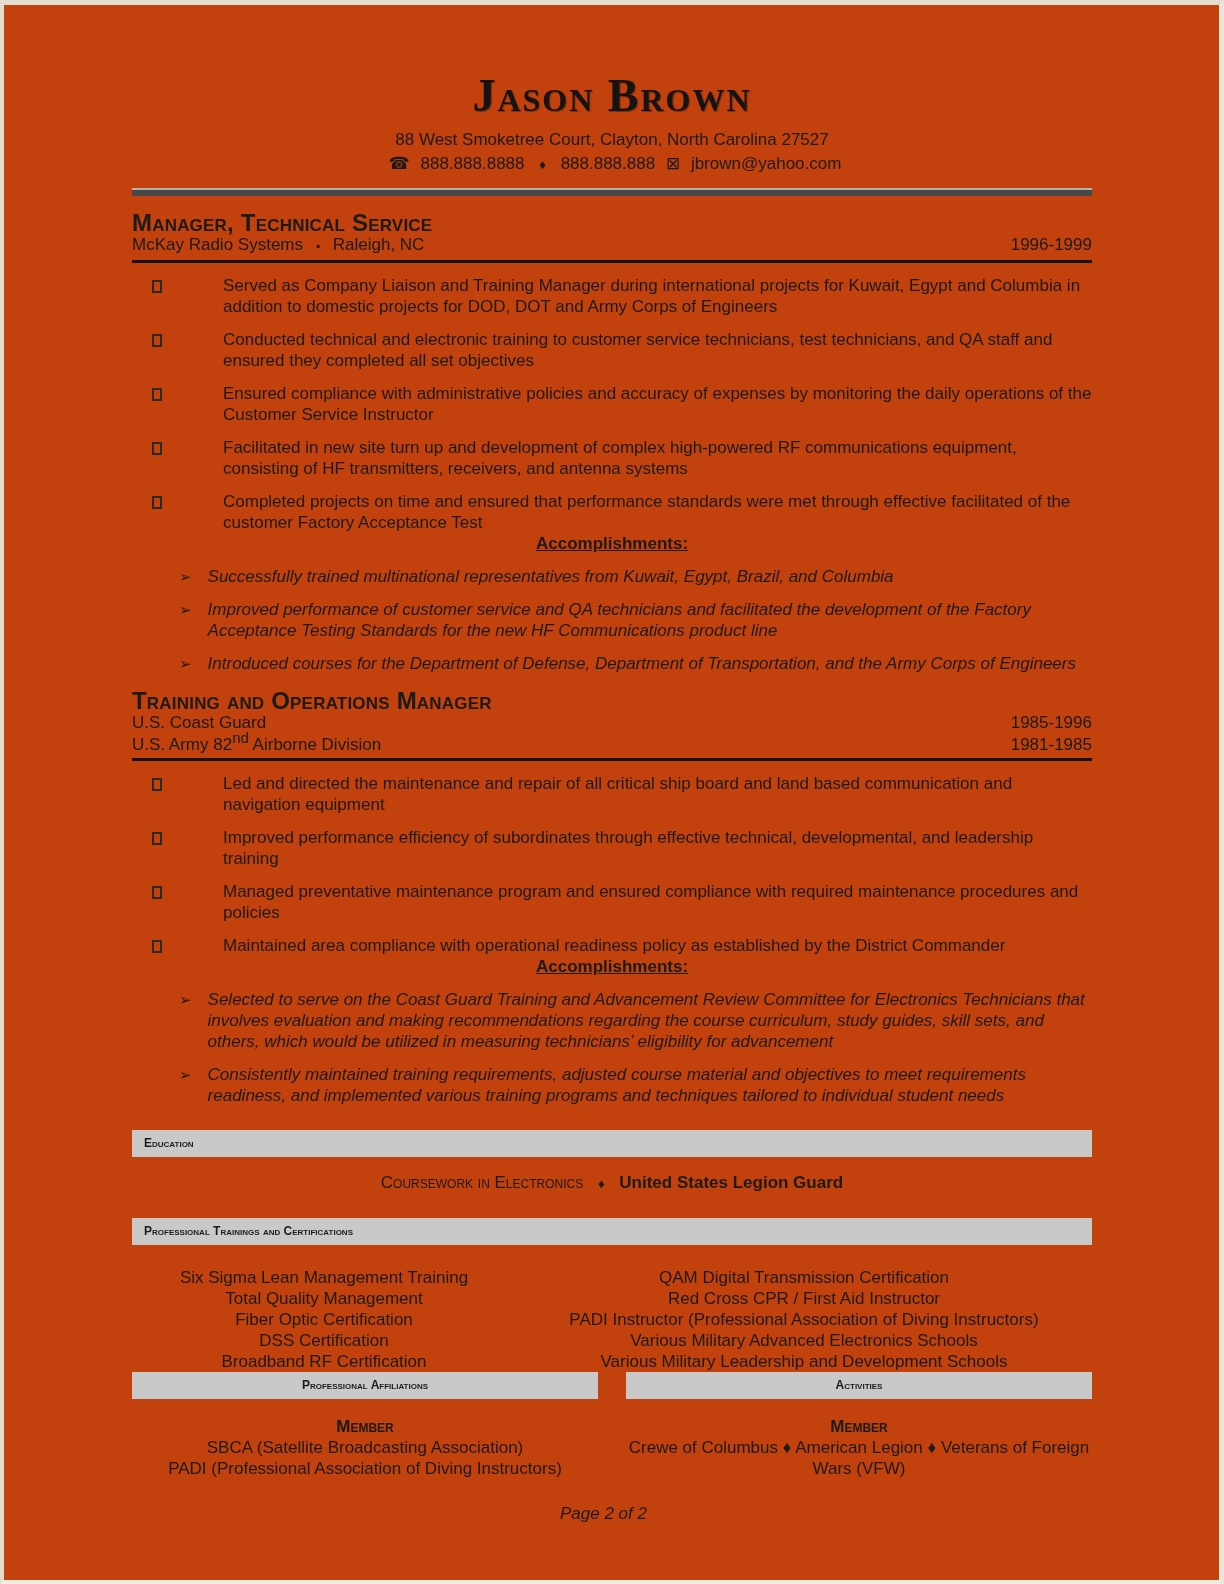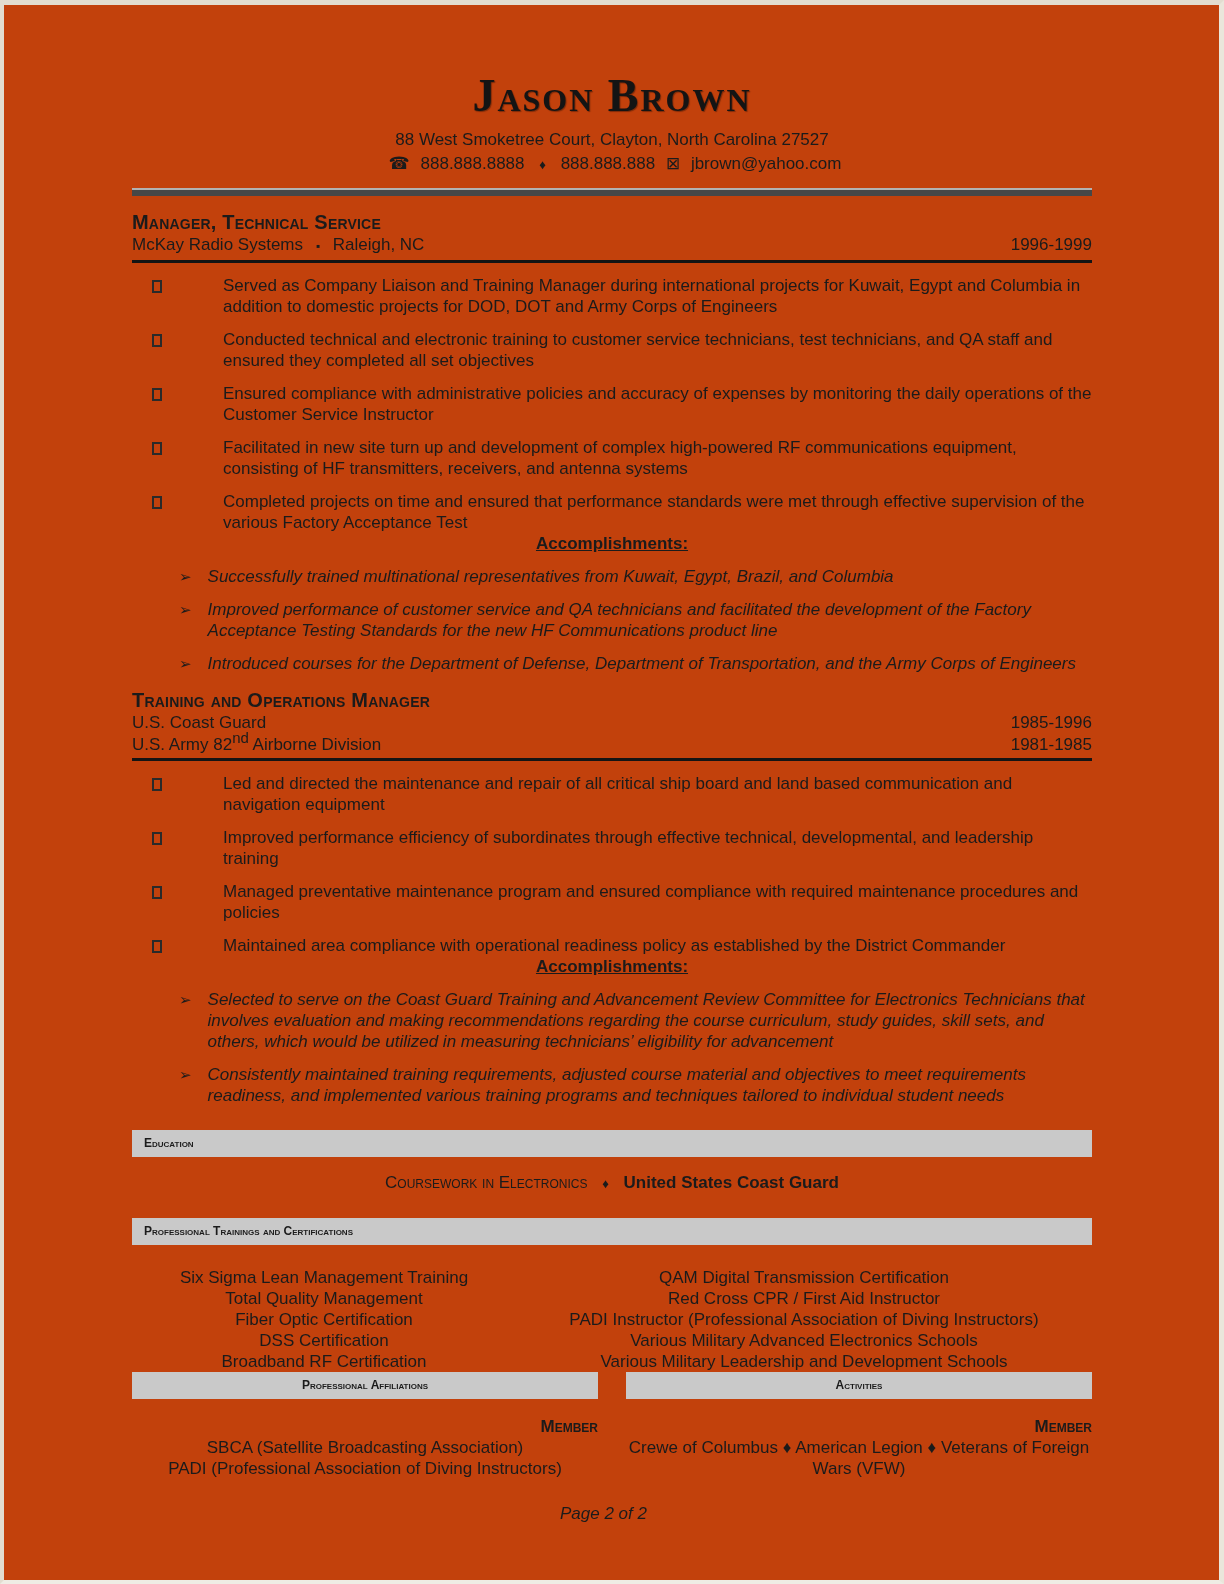--- a/index.html
+++ b/index.html
@@ -33,21 +33,21 @@
   .addr{text-align:center;margin-top:10px;}
   .contact{text-align:center;margin-top:3px;}
   .contact .icon{margin:0 6px;}
   .sep-d{margin:0 10px;font-size:13px;}
   .rule-thick{
     height:6px;margin-top:13px;
     background:#474747;border-top:2px solid #b2b2b2;
   }
   .job-title{
     margin:16px 0 0 0;
-    font-size:20px;font-weight:bold;font-variant:small-caps;
+    font-size:24px;font-weight:bold;font-variant:small-caps;
     letter-spacing:.2px;
   }
   .org-block{border-bottom:3px solid #141414;padding-bottom:3px;}
   .org-row{display:flex;justify-content:space-between;margin-top:1px;}
   .sqsep{margin:0 8px;font-size:12px;}
   sup{font-size:15px;line-height:0;}
   .b-item{display:flex;margin-top:12px;padding-left:20px;gap:42px;}
   .sq{
     flex:0 0 auto;display:inline-block;
     width:6px;height:9px;border:2px solid #2a2a2a;
@@ -69,21 +69,21 @@
   .edu-line{text-align:center;margin-top:15px;}
   .edu-line .sc{font-variant:small-caps;}
   .edu-line b{font-weight:bold;}
   .certs{display:flex;margin-top:22px;}
   .certcol-l{width:40%;text-align:center;}
   .certcol-r{width:60%;text-align:center;}
   .certs div{margin-bottom:0;}
   .two-col{display:flex;gap:28px;}
   .two-col .col{flex:1 1 0;text-align:center;}
   .two-col .bar{text-align:center;padding:3px 0;}
-  .member{font-weight:bold;font-variant:small-caps;margin-top:17px;text-align:right;}
+  .member{font-weight:bold;font-variant:small-caps;margin-top:17px;}
   .footer{
     position:absolute;left:0;right:16px;bottom:56px;
     text-align:center;font-style:italic;
   }
 </style>
 </head>
 <body>
 
 <div class="page">
 
@@ -127,21 +127,21 @@
       <div class="b-item">
         <span class="sq"></span>
         <span class="b-text">Ensured compliance with administrative policies and accuracy of expenses by monitoring the daily operations of the Customer Service Instructor</span>
       </div>
       <div class="b-item">
         <span class="sq"></span>
         <span class="b-text">Facilitated in new site turn up and development of complex high-powered RF communications equipment, consisting of HF transmitters, receivers, and antenna systems</span>
       </div>
       <div class="b-item">
         <span class="sq"></span>
-        <span class="b-text">Completed projects on time and ensured that performance standards were met through effective supervision of the various Factory Acceptance Test</span>
+        <span class="b-text">Completed projects on time and ensured that performance standards were met through effective facilitated of the customer Factory Acceptance Test</span>
       </div>
     </div>
 
     <div class="acc-title">Accomplishments:</div>
     <div>
       <div class="a-item">
         <span class="arrow">➢</span>
         <span class="a-text">Successfully trained multinational representatives from Kuwait, Egypt, Brazil, and Columbia</span>
       </div>
       <div class="a-item">
@@ -202,21 +202,21 @@
     </div>
   </section>
 
   <section>
     <div class="bar full">
       <span>Education</span>
     </div>
     <div class="edu-line">
       <span class="sc">Coursework in Electronics</span>
       <span class="sep-d">♦</span>
-      <b>United States Coast Guard</b>
+      <b>United States Legion Guard</b>
     </div>
   </section>
 
   <section>
     <div class="bar full">
       <span>Professional Trainings and Certifications</span>
     </div>
     <div class="certs">
       <div class="certcol-l">
         <div>Six Sigma Lean Management Training</div>

